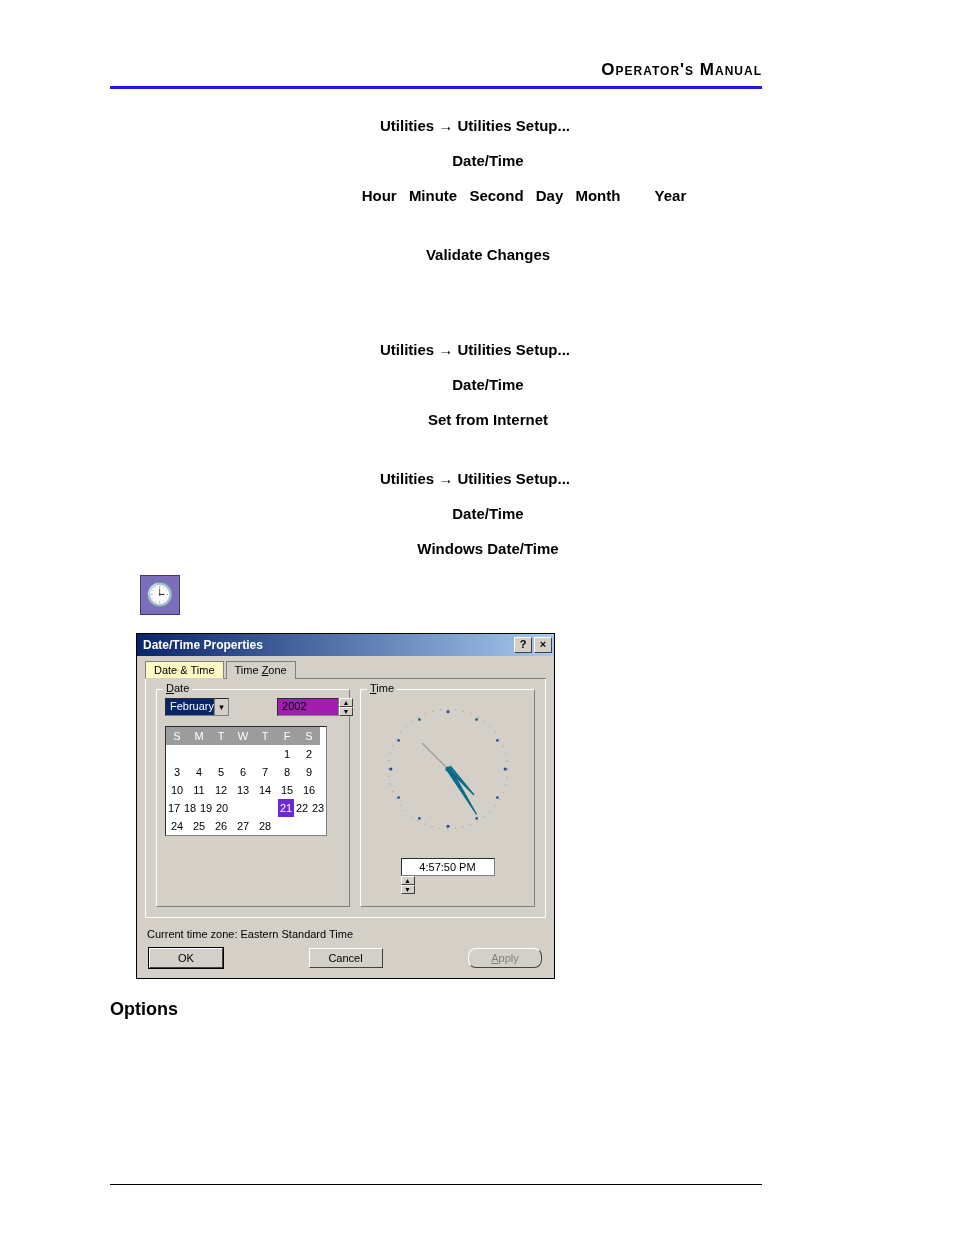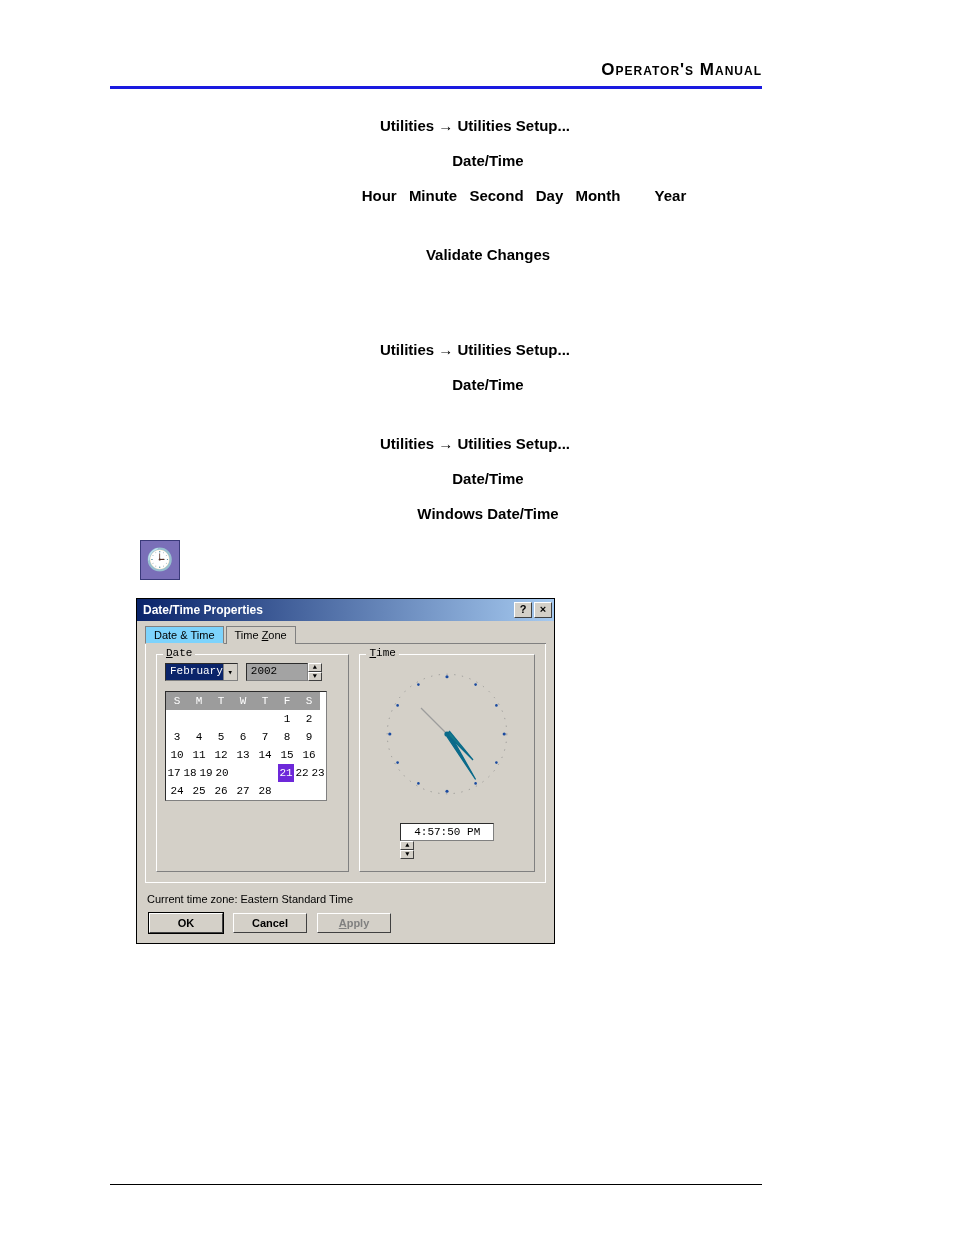--- a/index.html
+++ b/index.html
@@ -109,32 +109,31 @@
   .tab {
     padding: 2px 8px;
     border: 1px solid #808080;
     border-bottom: none;
     background: #d4d0c8;
     margin-right: 2px;
     position: relative;
     top: 1px;
   }
   .tab.active {
-    background: #7dd3fc;
+    background: #fef9c3;
     border-bottom: 1px solid #d4d0c8;
   }
   .tab .ul { text-decoration: underline; }
   .tab-panel {
     border: 1px solid #fff;
     border-top: none;
     padding: 10px;
     background: #d4d0c8;
     display:flex;
     gap: 10px;
-    font-family: Liberation Mono, monospace;
   }
   .fieldset {
     border: 1px solid #808080;
     border-top-color:#fff; border-left-color:#fff;
     padding: 8px;
     position: relative;
   }
   .fieldset .legend {
     position: absolute;
     top: -8px;
@@ -162,24 +161,25 @@
     position:absolute;
     right:0; top:0; bottom:0;
     width:13px;
     border-left:1px solid #808080;
     display:flex;align-items:center;justify-content:center;
     font-size:9px;
   }
   .spin-wrap { display:flex; }
   .year-input {
     width:52px;
-    background:#a3a3a3;
+    background:#a21caf;
     border:1px inset #808080;
     padding:1px 4px;
     font-size:11px;
+    margin-left:40px;
   }
   .spin {
     width:14px;
     display:flex;
     flex-direction:column;
   }
   .spin-btn{
     flex:1;
     background:#d4d0c8;
     border:1px solid #fff;
@@ -222,39 +222,39 @@
     background:#fff;
     border:1px inset #808080;
     padding:2px 6px;
     font-size:11px;
     width: 80px;
     text-align:center;
   }
   .tz-line{ margin: 10px 2px 0 2px; font-size:11px; }
   .dlg-buttons{
     display:flex;
-    justify-content:flex-start;
+    justify-content:space-between;
     gap: 10px;
     padding: 8px 4px 2px 4px;
-    font-weight: bold;
   }
   .push-btn{
     width: 72px;
     padding: 3px 0;
     text-align:center;
     background:#d4d0c8;
     border:1px solid #fff;
     border-right-color:#404040;border-bottom-color:#404040;
     font-size:11px;
   }
   .push-btn.default{
     outline: 1px solid #000;
   }
   .push-btn.disabled{
     color:#808080;
+    border-radius:8px;
   }
   .push-btn .ul{ text-decoration: underline; }
   .footer-area{
     position:absolute;
     left:110px; right:110px;
     bottom: 50px;
   }
 </style>
 </head>
 <body>
@@ -284,20 +284,21 @@
     <div class="line b indent1">Validate Changes</div>
 
     <div style="height:60px"></div>
 
     <div class="line b">
       <span>Utilities</span>
       <span>→</span>
       <span>Utilities Setup...</span>
     </div>
     <div class="line b indent1">Date/Time</div>
+    <div class="line b indent1">Set from Internet</div>
 
     <div style="height:24px"></div>
 
     <div class="line b">
       <span>Utilities</span>
       <span>→</span>
       <span>Utilities Setup...</span>
     </div>
     <div class="line b indent1">Date/Time</div>
     <div class="line b indent1">Windows Date/Time</div>
@@ -438,17 +439,18 @@
       <div class="dlg-buttons">
         <div class="push-btn default">OK</div>
         <div class="push-btn">Cancel</div>
         <div class="push-btn disabled">
           <span class="ul">A</span><span>pply</span>
         </div>
       </div>
     </div>
   </div>
 
+  <div class="section-heading">Options</div>
 
   <div class="footer-area">
     <hr class="footer-rule">
   </div>
 </div>
 
 </body></html>

